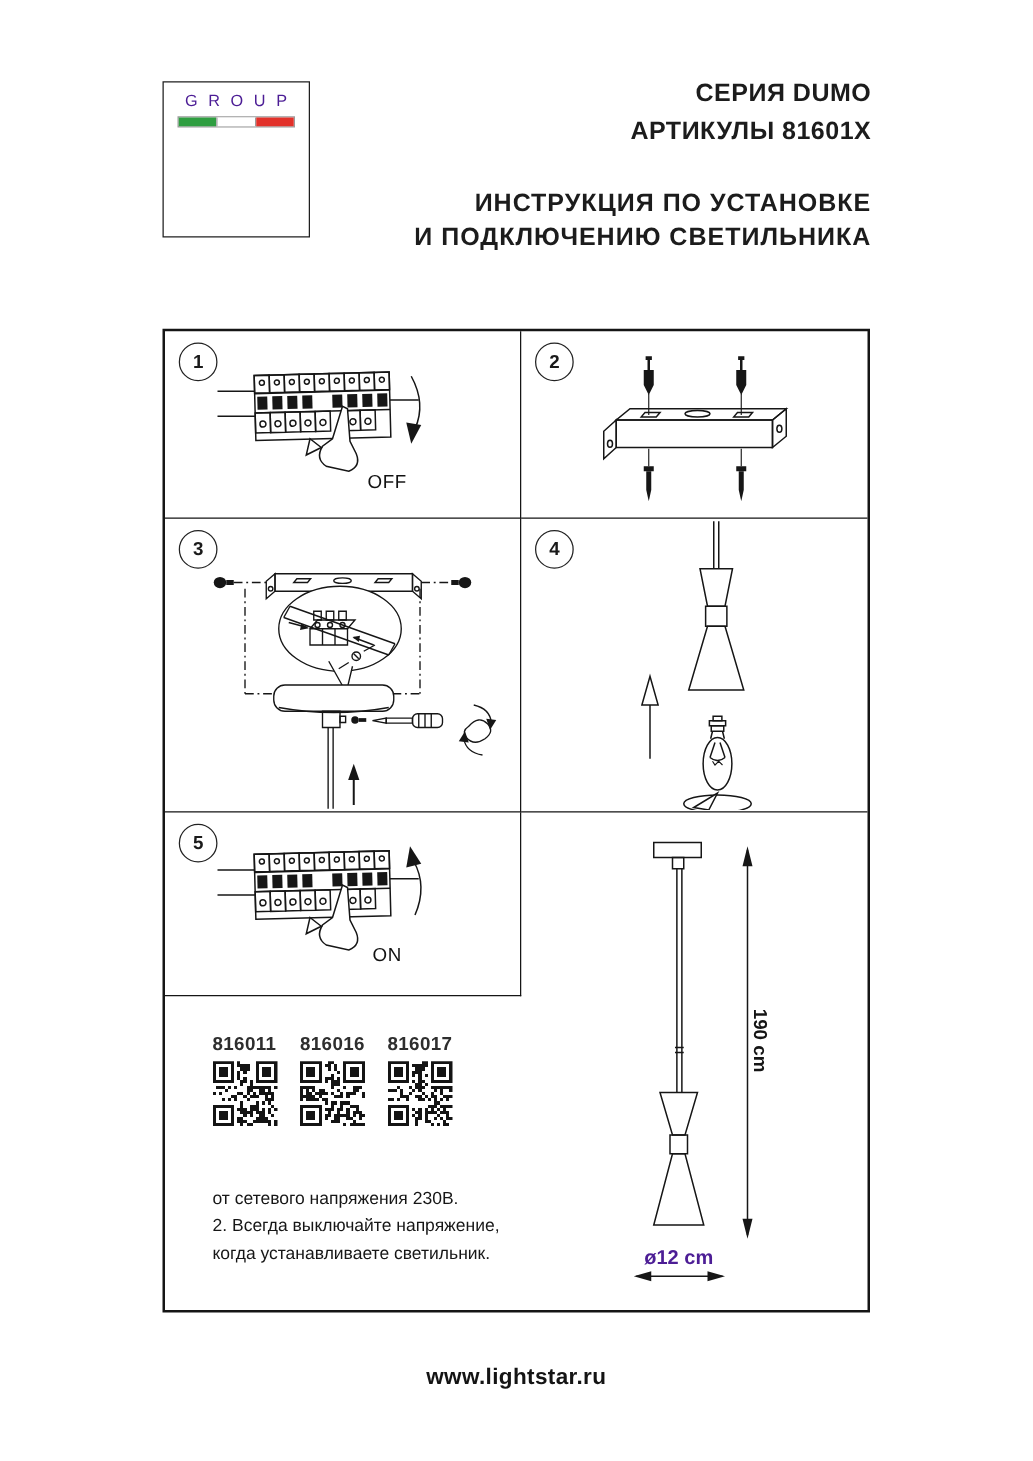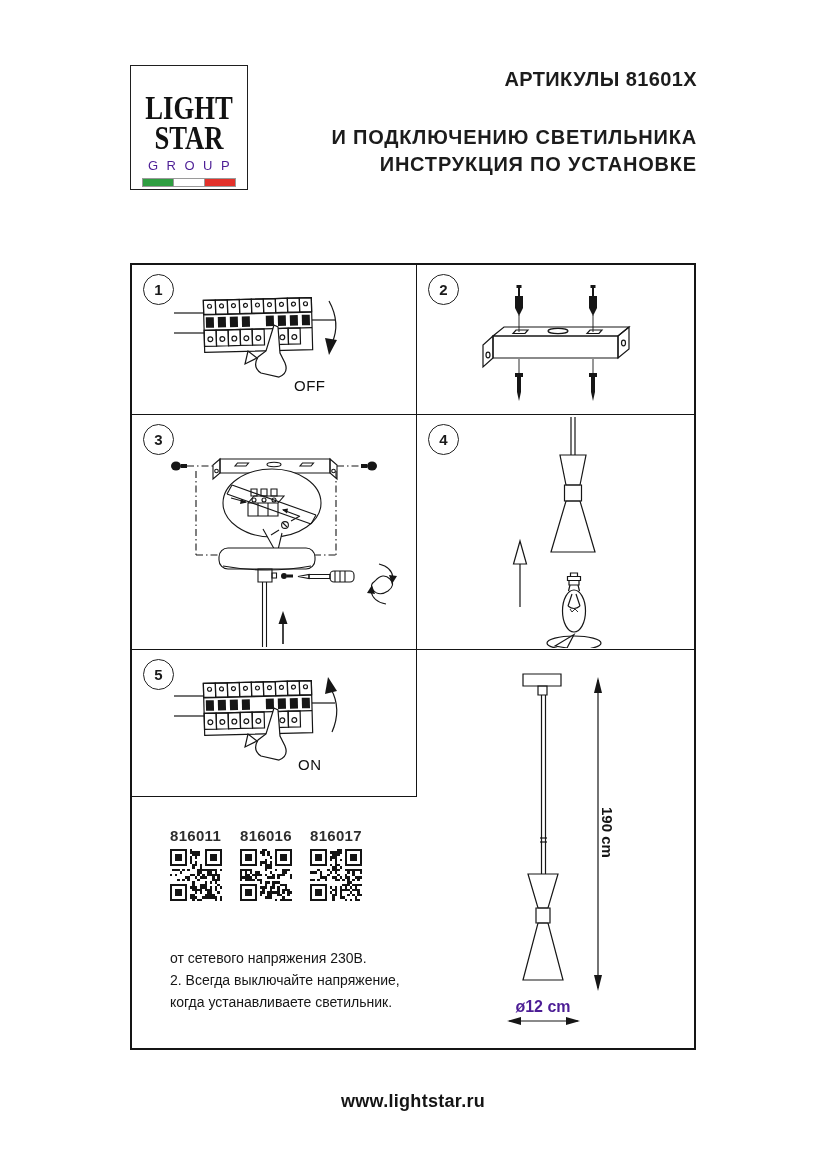--- a/index.html
+++ b/index.html
@@ -49,37 +49,34 @@
          font-weight:700;color:#4c1d95;}
   .website{left:130px;top:1091px;width:566px;text-align:center;font-size:18px;
            font-weight:700;letter-spacing:.3px;color:#141414;}
 </style>
 </head>
 <body>
 
 <div class="page">
 
   <div class="abs logo-box">
-    <div class="logo-words">
-      <div class="logo-word">LIGHT</div>
-      <div class="logo-word">STAR</div>
-    </div>
     <div class="logo-group">GROUP</div>
     <div class="logo-flag">
       <span style="background-color: rgb(47, 158, 65);"></span>
       <span class="flag-mid" style="background-color: rgb(255, 255, 255);"></span>
       <span style="background-color: rgb(226, 49, 42);"></span>
     </div>
   </div>
 
   <div class="abs hdr">
+    <div class="l1">СЕРИЯ DUMO</div>
     <div class="l2">АРТИКУЛЫ 81601X</div>
     <div class="ins">
+      <div>ИНСТРУКЦИЯ ПО УСТАНОВКЕ</div>
       <div>И ПОДКЛЮЧЕНИЮ СВЕТИЛЬНИКА</div>
-      <div>ИНСТРУКЦИЯ ПО УСТАНОВКЕ</div>
     </div>
   </div>
 
   <div class="abs main-box">
 
     <div class="panel b-r b-b" style="left:0;top:0;width:285px;height:150px">
       <div class="badge">1</div>
       <svg class="illus" style="left:40px;top:28px;width:172px;height:104px" viewBox="0 0 172 104">
         <g stroke="#161616" fill="none" stroke-width="1.2">
           <line x1="2" y1="20" x2="32" y2="20"></line>

